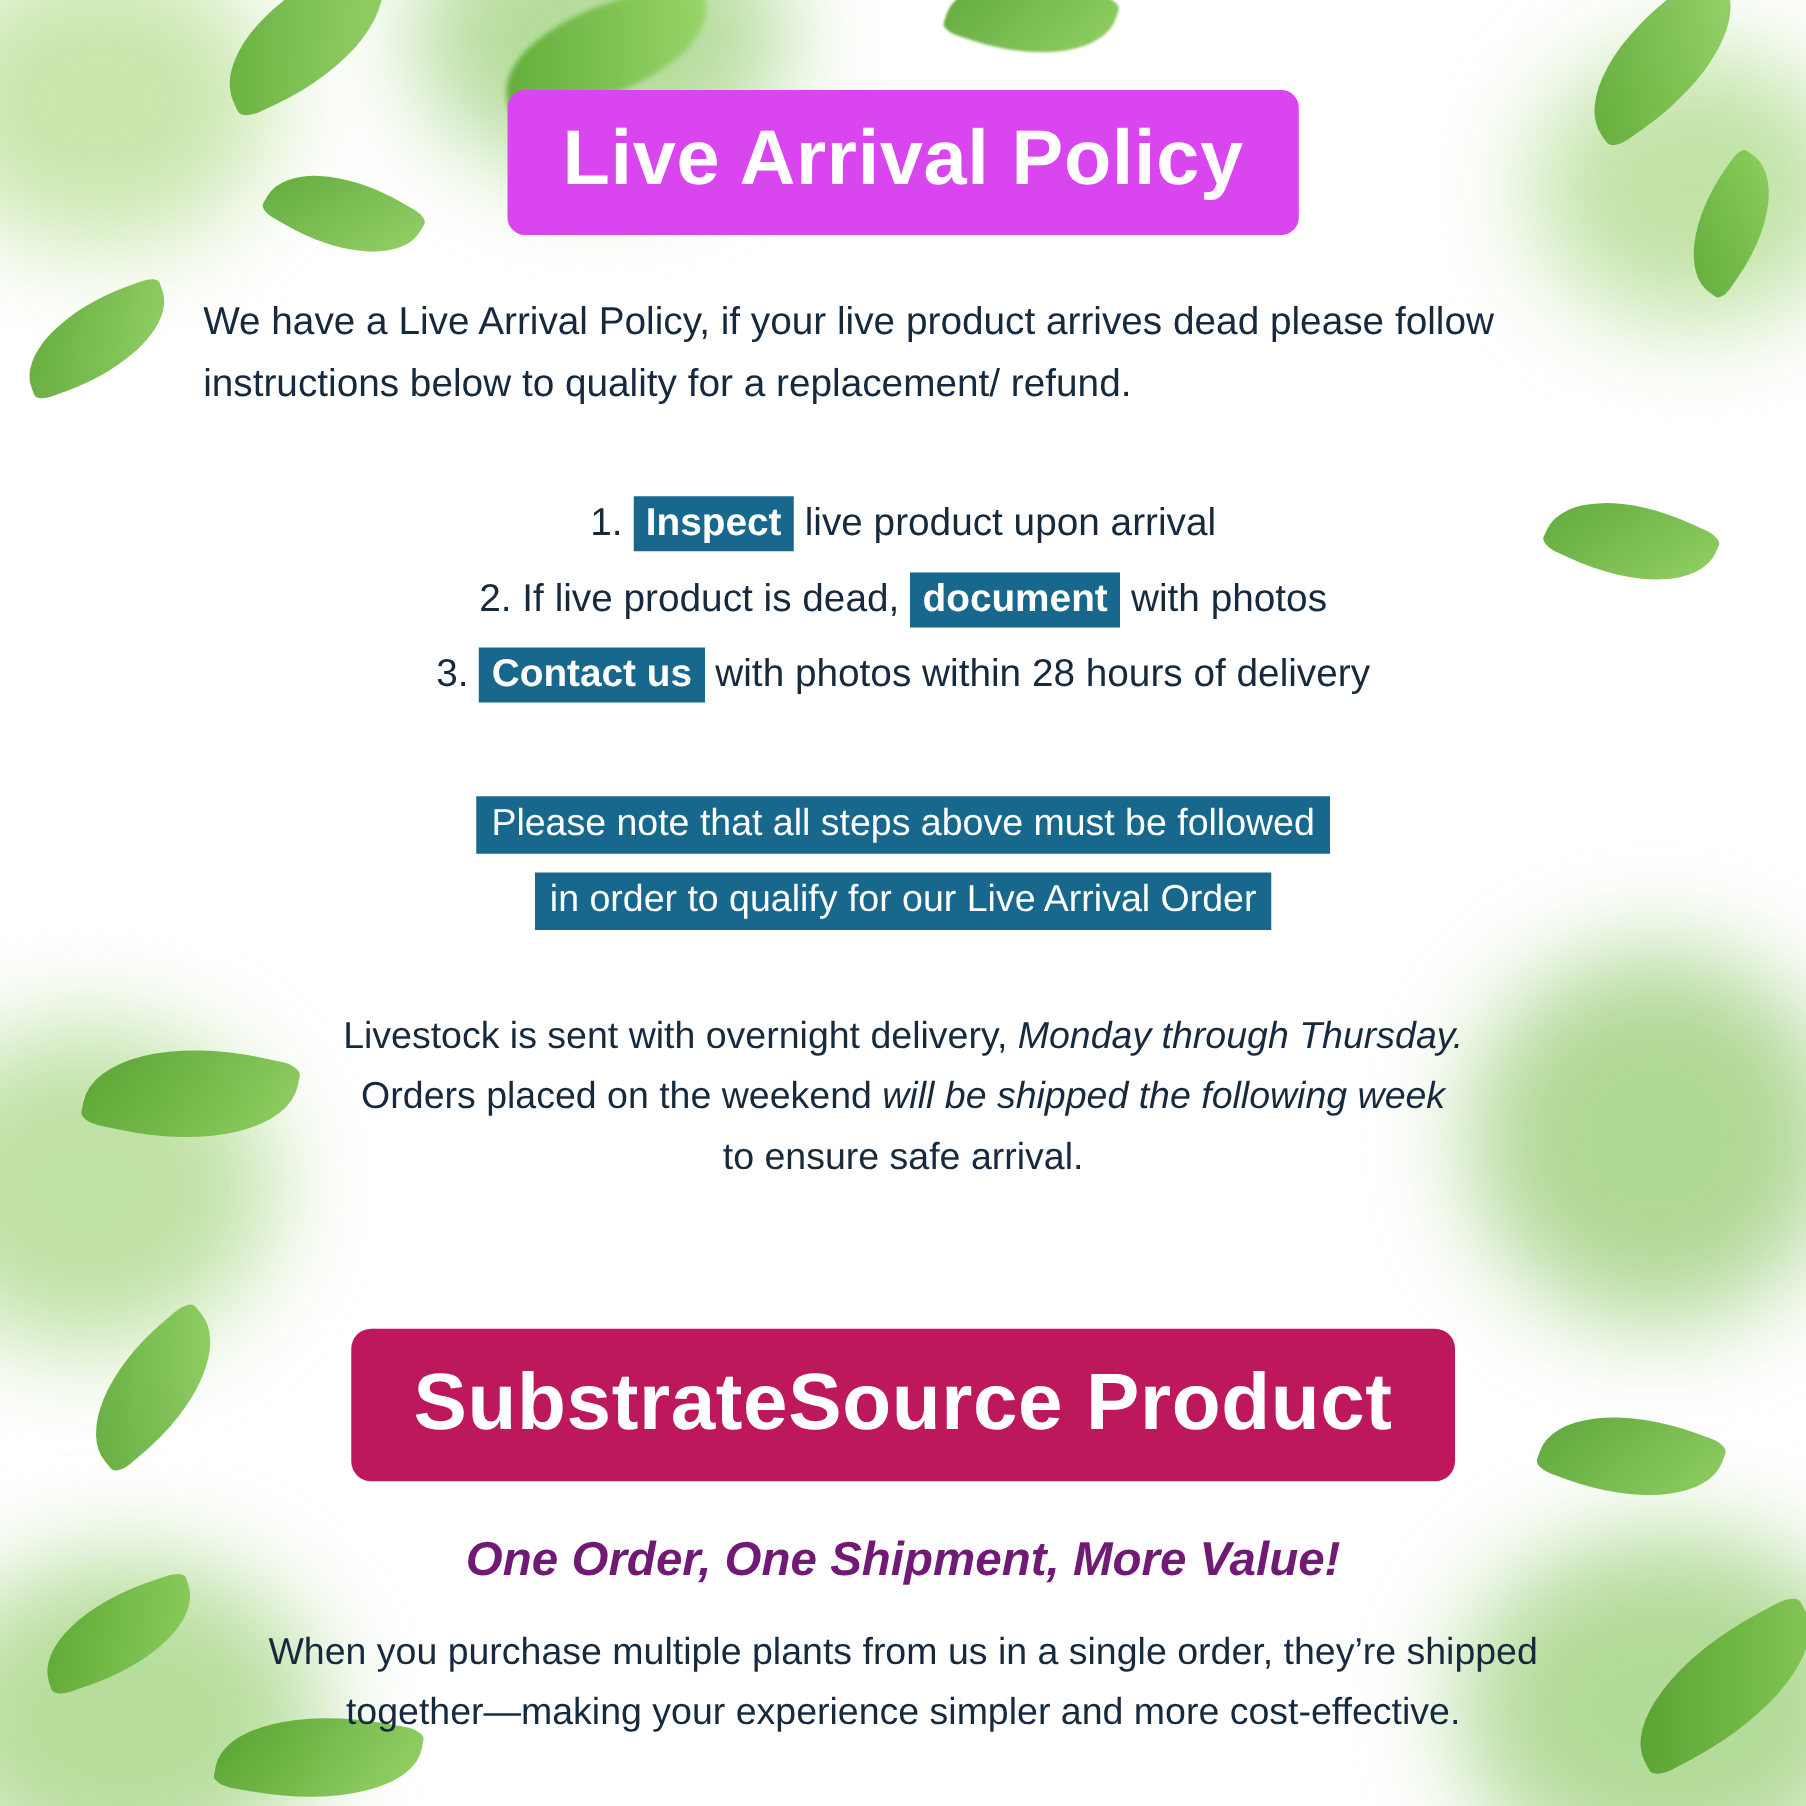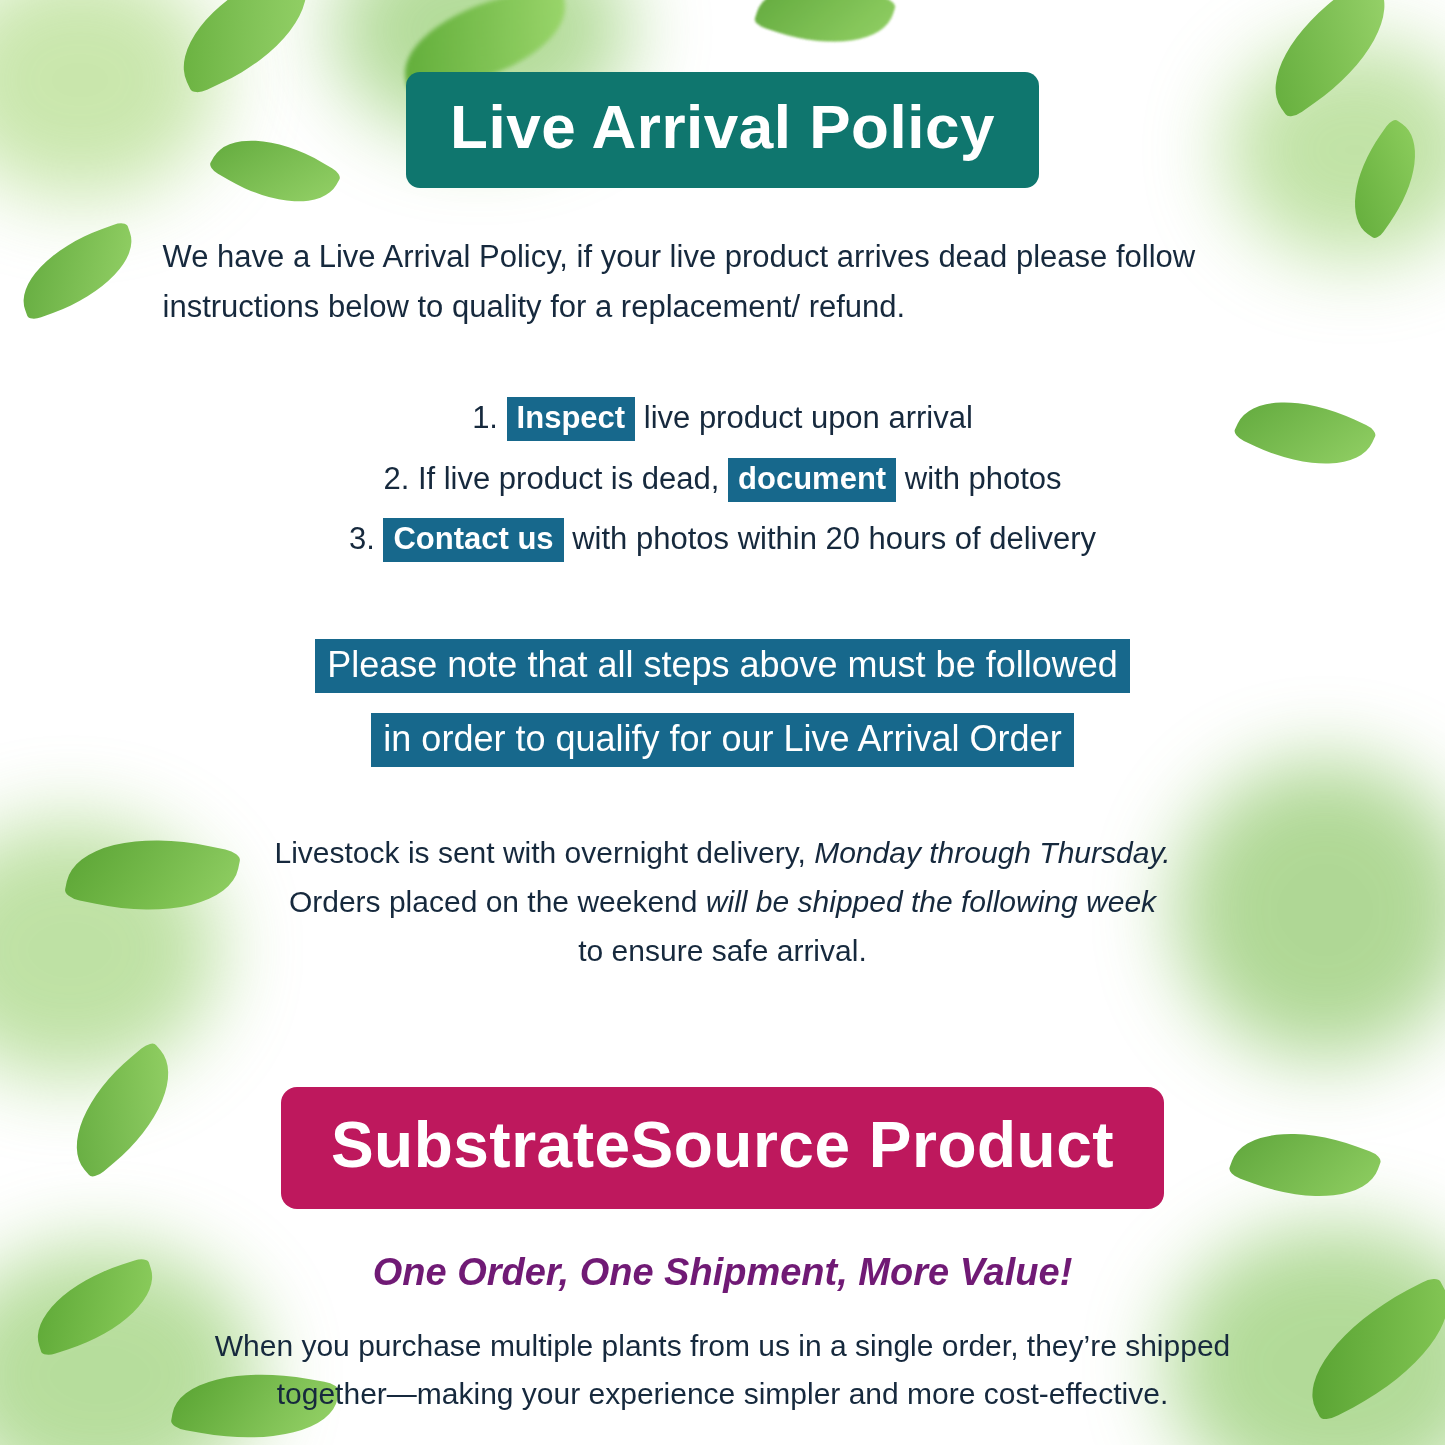--- a/index.html
+++ b/index.html
@@ -39,21 +39,21 @@
   #page {
     position: relative;
     z-index: 2;
     width: 1445px;
     height: 1445px;
     box-sizing: border-box;
   }
 
   .banner {
     display: inline-block;
-    background: #0f766e;
+    background: #d946ef;
     color: #ffffff;
     font-weight: bold;
     letter-spacing: 0.5px;
     line-height: 1;
   }
   #title-banner-wrap {
     text-align: center;
     padding-top: 72px;
   }
   #title-banner {
@@ -90,21 +90,21 @@
   }
   .step-num {
     color: #16293d;
   }
 
   #note {
     margin: 58px auto 0 auto;
     width: 1130px;
     text-align: center;
     line-height: 2.05;
-    font-size: 36px;
+    font-size: 30px;
   }
   #note span.noteline {
     background: #17688c;
     color: #ffffff;
     padding: 5px 12px 8px 12px;
   }
 
   #shipping {
     margin: 54px auto 0 auto;
     width: 1020px;
@@ -189,21 +189,21 @@
     <div class="step-line">
       <span class="step-num">1.</span>
       <span></span><span class="hl">Inspect</span><span> live product upon arrival</span>
     </div>
     <div class="step-line">
       <span class="step-num">2.</span>
       <span>If live product is dead, </span><span class="hl">document</span><span> with photos</span>
     </div>
     <div class="step-line">
       <span class="step-num">3.</span>
-      <span></span><span class="hl">Contact us</span><span> with photos within 20 hours of delivery</span>
+      <span></span><span class="hl">Contact us</span><span> with photos within 28 hours of delivery</span>
     </div>
   </div>
 
   <div id="note">
     <div><span class="noteline">Please note that all steps above must be followed</span></div>
     <div><span class="noteline">in order to qualify for our Live Arrival Order</span></div>
   </div>
 
   <div id="shipping">
     <div><span>Livestock is sent with overnight delivery, </span><em>Monday through Thursday.</em></div>

